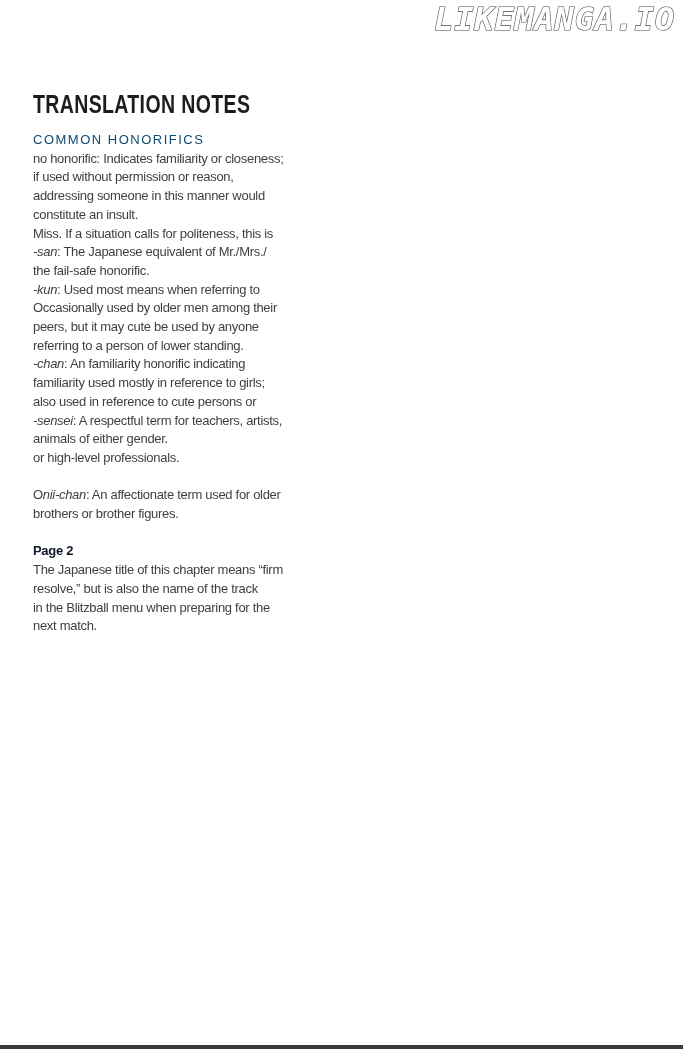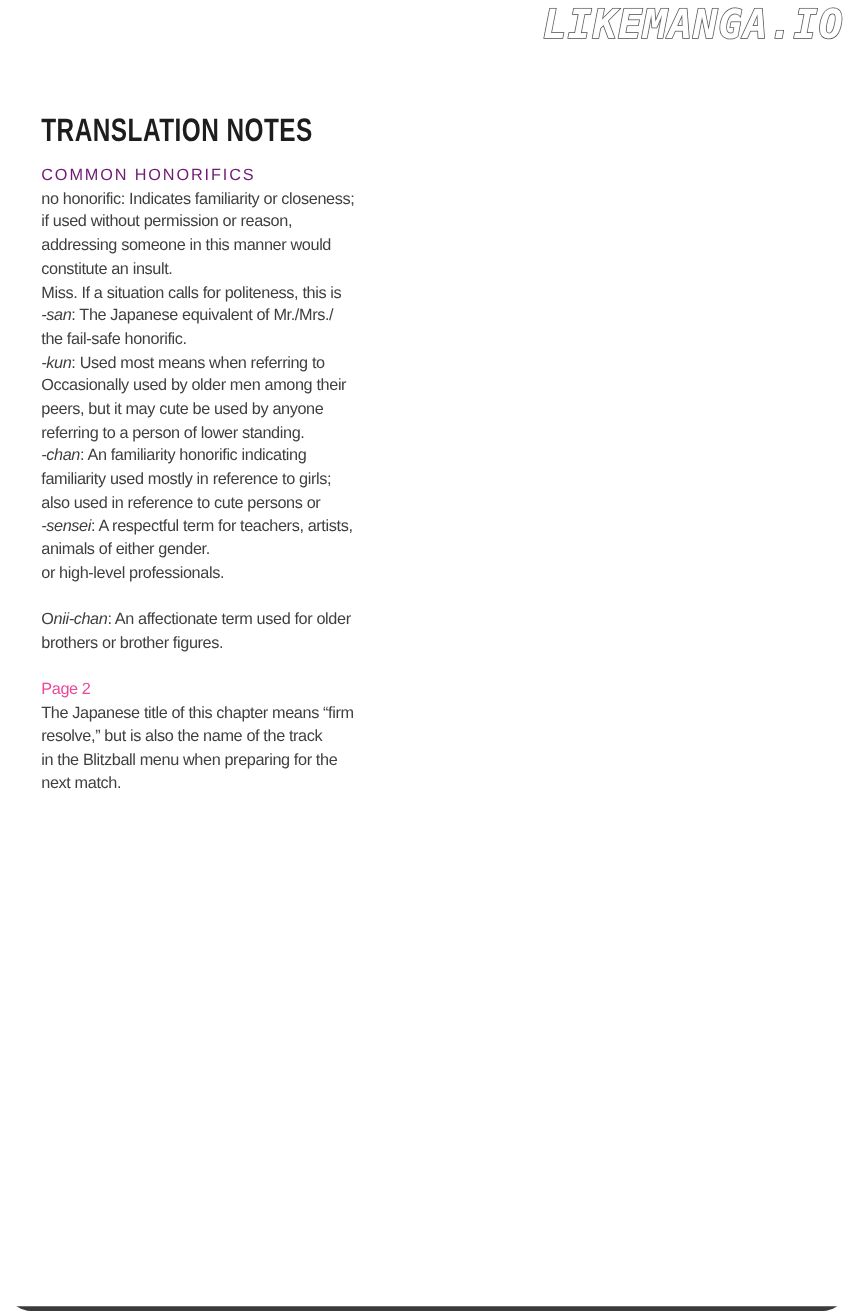--- a/index.html
+++ b/index.html
@@ -3,21 +3,20 @@
 <meta charset="utf-8">
 <style>
   html, body { margin: 0; padding: 0; background: #ffffff; }
   .stage {
     position: relative;
     width: 683px;
     height: 1049px;
     background: #ffffff;
     overflow: hidden;
     font-family: "Liberation Sans", sans-serif;
-    border-radius: 27px;
   }
   .watermark {
     position: absolute;
     top: 0px;
     right: 8px;
     font-family: "DejaVu Sans Mono", monospace;
     font-weight: bold;
     font-style: italic;
     font-size: 32px;
     line-height: 1.2;
@@ -47,27 +46,27 @@
     left: 33px;
     top: 131px;
     width: 310px;
     font-size: 13px;
     line-height: 18.7px;
     letter-spacing: -0.3px;
     color: #3f3f3f;
   }
   .section-heading {
     letter-spacing: 1.5px;
-    color: #701a75;
+    color: #0c4a6e;
     white-space: nowrap;
   }
   .line { white-space: nowrap; }
   .spacer { height: 18.7px; }
   .it { font-style: italic; }
-  .bd { font-weight: normal; color: #ec4899; }
+  .bd { font-weight: bold; color: #0f172a; }
   .bottom-bar {
     position: absolute;
     left: 0;
     right: 0;
     bottom: 0;
     height: 4px;
     background: #3b3b3b;
   }
 </style>
 </head>

